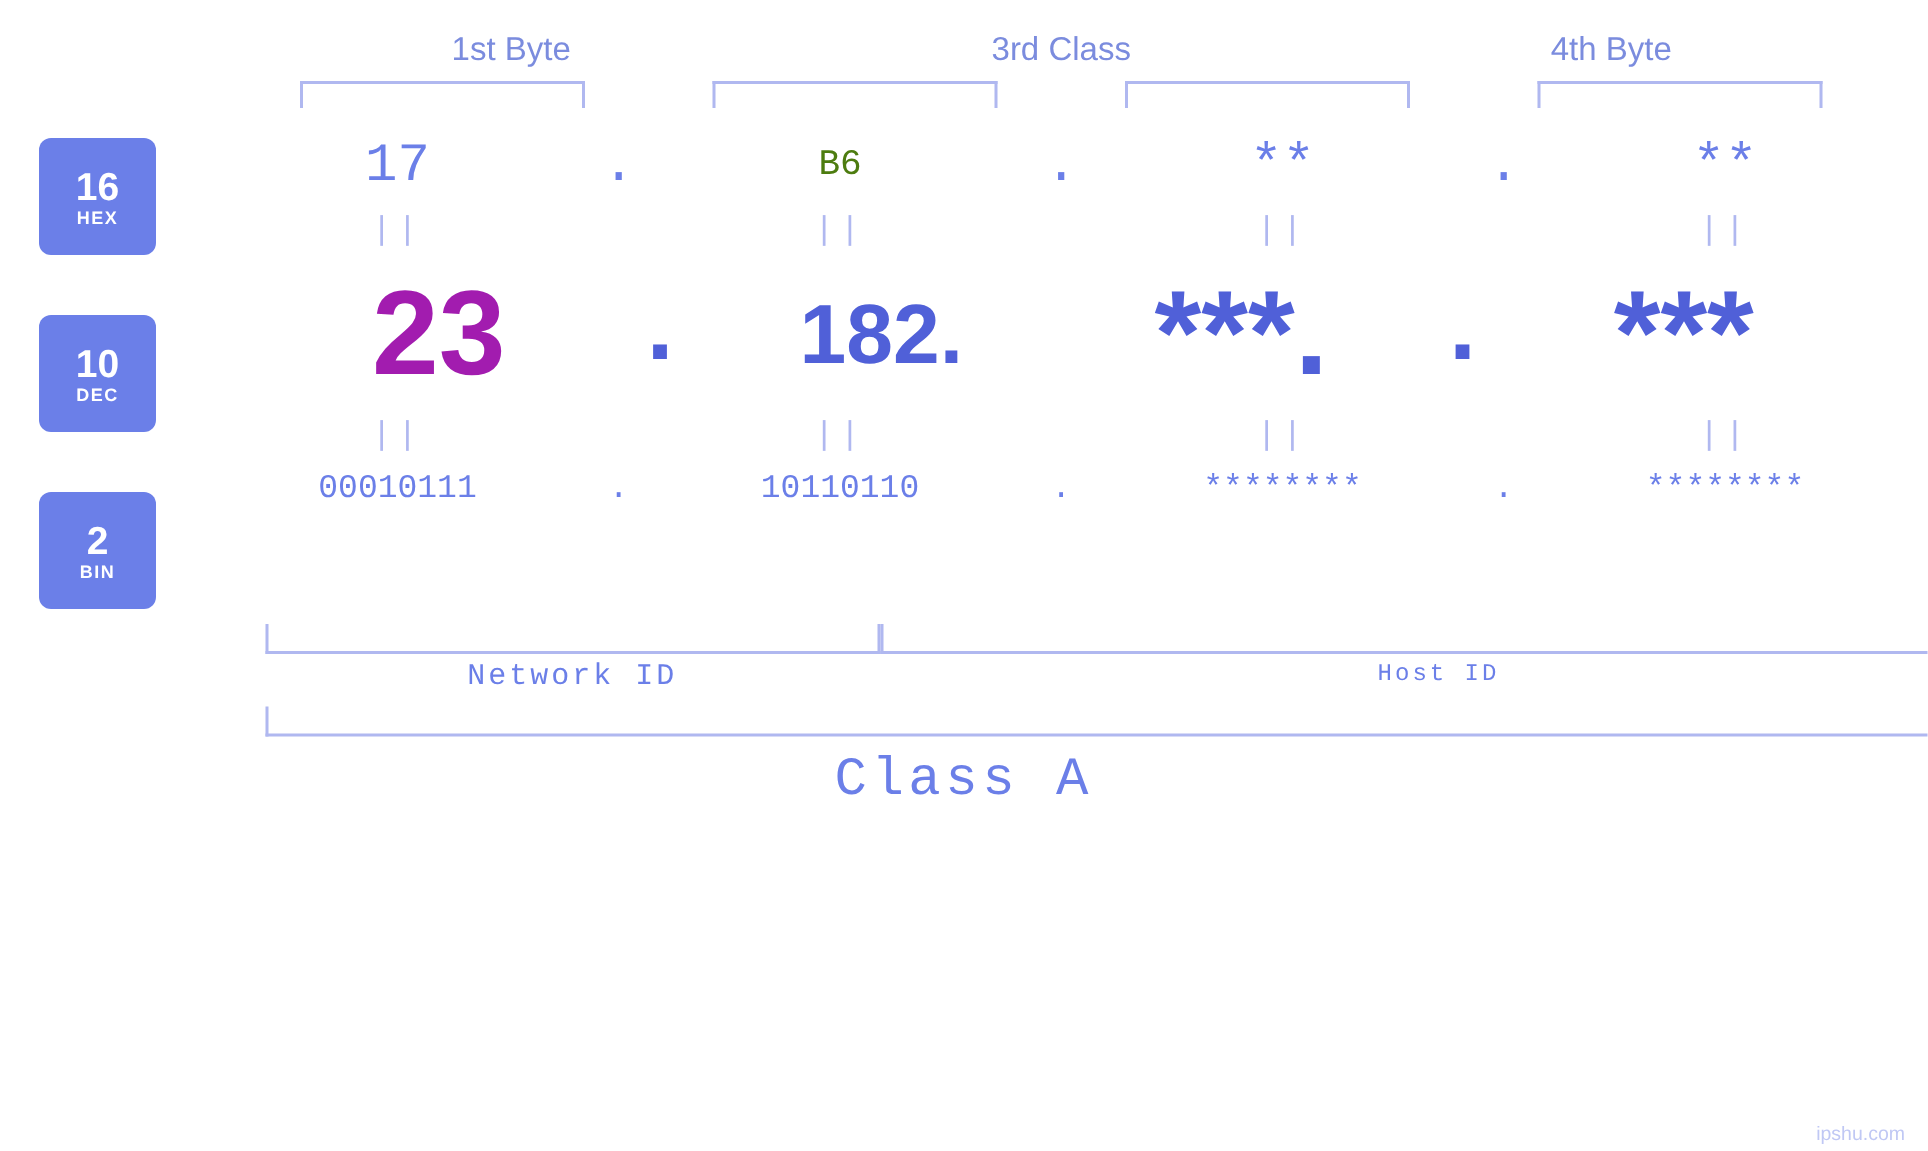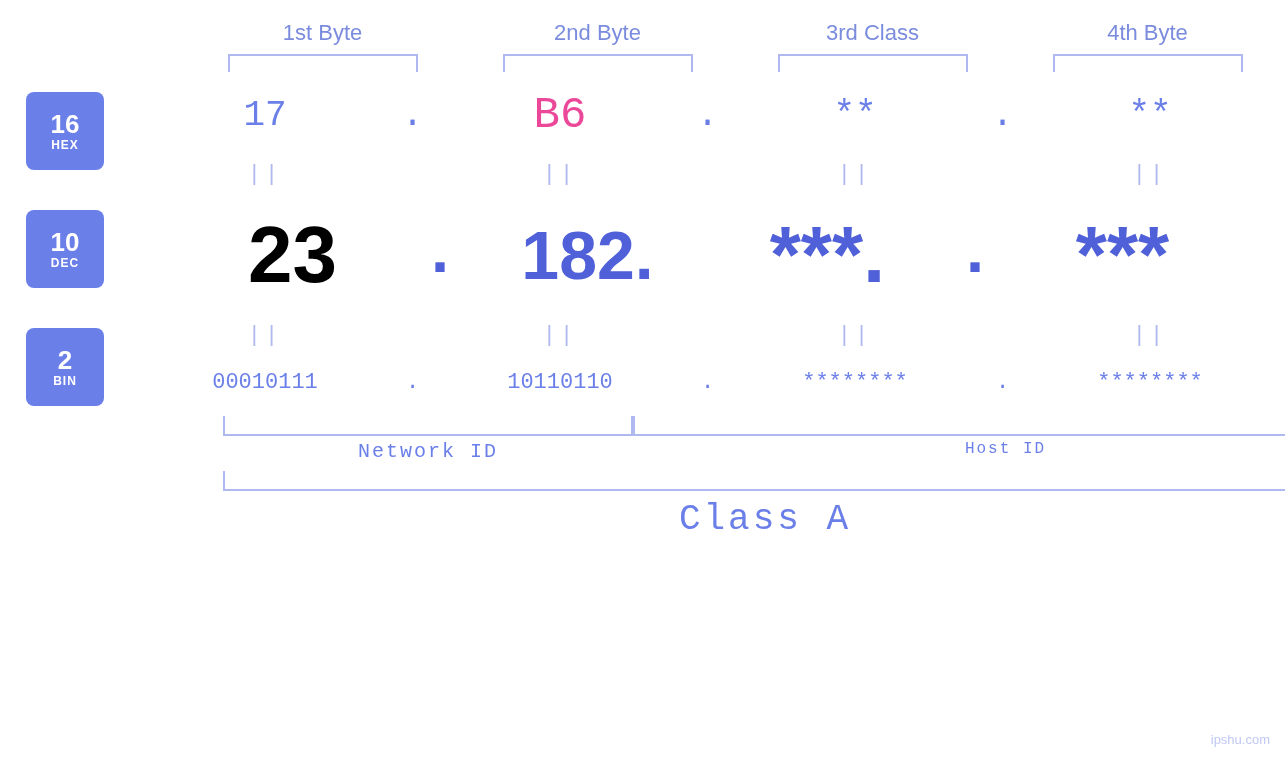--- a/index.html
+++ b/index.html
@@ -12,21 +12,21 @@
       overflow: hidden;
       position: relative;
     }
 
     .main-container {
       width: 1285px;
       height: 767px;
       position: relative;
       display: flex;
       flex-direction: column;
-      align-items: flex-end;
+      align-items: center;
       justify-content: flex-start;
       padding-top: 20px;
     }
 
     
     .byte-headers {
       display: flex;
       width: 1100px;
       margin-left: 130px;
       justify-content: space-around;
@@ -91,21 +91,21 @@
     .badge-label {
       font-size: 12px;
       letter-spacing: 1px;
     }
 
     
     .data-rows {
       flex: 1;
       display: flex;
       flex-direction: column;
-      gap: 12px;
+      gap: 0;
     }
 
     
     .value-row {
       display: flex;
       flex-direction: row;
       align-items: center;
       justify-content: space-around;
       width: 100%;
       padding: 8px 0;
@@ -160,21 +160,21 @@
 
     .class-label {
       color: #6b7fe8;
       font-size: 36px;
       font-family: 'Courier New', monospace;
       letter-spacing: 3px;
     }
 
     .watermark {
       position: absolute;
-      bottom: 20px;
+      bottom: 4px;
       right: 15px;
       color: #c0c8f4;
       font-size: 13px;
       font-family: Arial, sans-serif;
     }
 
     
     .row-cells-with-dots {
       display: flex;
       flex-direction: row;
@@ -200,21 +200,20 @@
     .c4 { width: 240px; }
     .d-sep { width: 55px; text-align: center; }
   </style>
 </head>
 <body>
 
 <div class="main-container">
 
   <div class="byte-headers">
     <div class="byte-label">1st Byte</div>
-    <div class="byte-label">2nd Byte</div>
     <div class="byte-label">3rd Class</div>
     <div class="byte-label">4th Byte</div>
   </div>
 
   <div class="brackets-row">
     <div class="bracket-top"></div>
     <div class="bracket-top"></div>
     <div class="bracket-top"></div>
     <div class="bracket-top"></div>
   </div>
@@ -238,21 +237,21 @@
 
     <div class="data-rows">
 
       <div class="value-row hex-row">
         <div class="row-cells-with-dots">
           <div class="rcwd-cell c1">
             <span class="cell-value" style="font-size:36px; color:#6b7fe8; font-family:'Courier New',monospace;">17</span>
           </div>
           <div class="rcwd-dot d-sep" style="font-size:36px;">.</div>
           <div class="rcwd-cell c2">
-            <span class="cell-value" style="font-size:44px; color:#ec4899; font-family:'Courier New',monospace;">B6</span>
+            <span class="cell-value" style="font-size:24px; color:#4d7c0f; font-family:'Courier New',monospace;">B6</span>
           </div>
           <div class="rcwd-dot d-sep" style="font-size:36px;">.</div>
           <div class="rcwd-cell c3">
             <span class="cell-value" style="font-size:36px; color:#6b7fe8; font-family:'Courier New',monospace;">**</span>
           </div>
           <div class="rcwd-dot d-sep" style="font-size:36px;">.</div>
           <div class="rcwd-cell c4">
             <span class="cell-value" style="font-size:36px; color:#6b7fe8; font-family:'Courier New',monospace;">**</span>
           </div>
         </div>
@@ -266,25 +265,25 @@
           <div style="width:55px;"></div>
           <div style="width:240px; text-align:center; color:#b0b8f0; font-size:22px; letter-spacing:4px;">||</div>
           <div style="width:55px;"></div>
           <div style="width:240px; text-align:center; color:#b0b8f0; font-size:22px; letter-spacing:4px;">||</div>
         </div>
       </div>
 
       <div class="value-row dec-row">
         <div class="row-cells-with-dots">
           <div class="rcwd-cell c1">
-            <span class="cell-value" style="font-size:80px; font-weight:bold; color:#000000; font-family:Arial,sans-serif;">23</span>
+            <span class="cell-value" style="font-size:80px; font-weight:bold; color:#a21caf; font-family:Arial,sans-serif;">23</span>
           </div>
           <div class="rcwd-dot d-sep" style="font-size:65px; font-weight:bold; color:#5060d8;">.</div>
           <div class="rcwd-cell c2">
-            <span class="cell-value" style="font-size:68px; font-weight:bold; color:#5060d8; font-family:Arial,sans-serif;">182.</span>
+            <span class="cell-value" style="font-size:56px; font-weight:bold; color:#5060d8; font-family:Arial,sans-serif;">182.</span>
           </div>
           <div class="rcwd-cell c3">
             <span class="cell-value" style="font-size:80px; font-weight:bold; color:#5060d8; font-family:Arial,sans-serif;">***.</span>
           </div>
           <div class="rcwd-dot d-sep" style="font-size:65px; font-weight:bold; color:#5060d8;">.</div>
           <div class="rcwd-cell c4">
             <span class="cell-value" style="font-size:80px; font-weight:bold; color:#5060d8; font-family:Arial,sans-serif;">***</span>
           </div>
         </div>
       </div>

